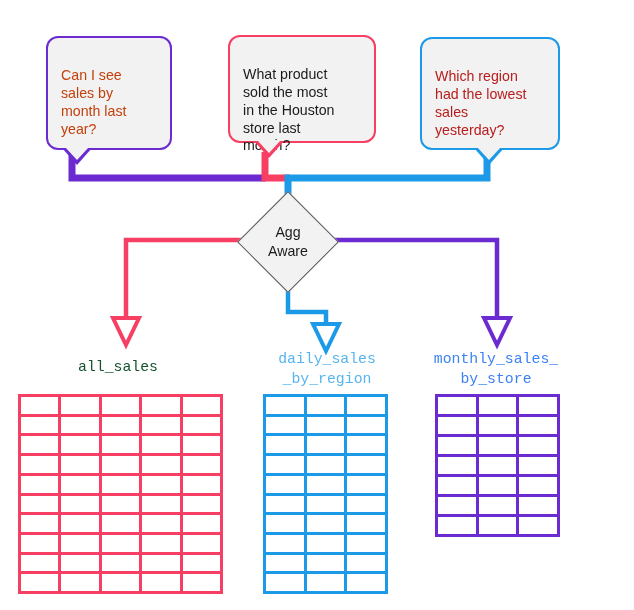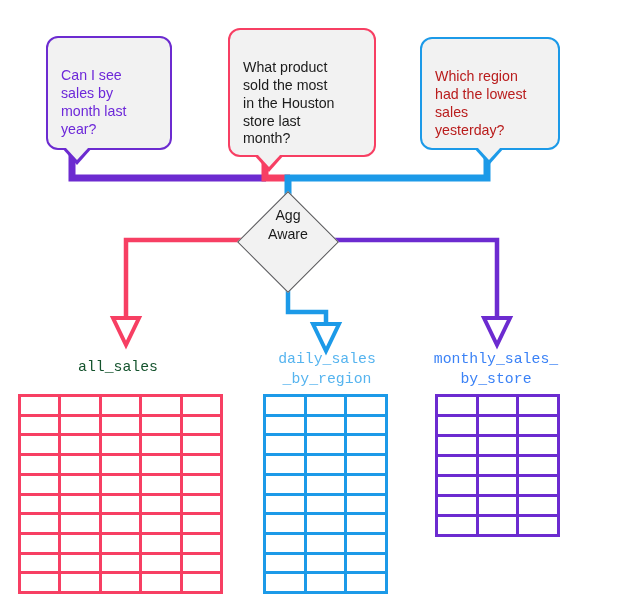--- a/index.html
+++ b/index.html
@@ -81,20 +81,21 @@
   }
   #diamond-label {
     position: absolute;
     left: 0;
     top: 0;
     width: 100%;
     height: 100%;
     display: flex;
     flex-direction: column;
     align-items: center;
+    justify-content: center;
     font-size: 14.2px;
     line-height: 1.32;
     color: #1b1b1b;
     text-align: center;
   }
 
   
   .caption {
     position: absolute;
     font-family: "Liberation Mono", "DejaVu Sans Mono", monospace;
@@ -134,29 +135,29 @@
     <path d="M 113 318 L 139 318 L 126 345 Z" fill="#ffffff" stroke="#F73F63" stroke-width="4" stroke-linejoin="miter"></path>
 
     <path d="M 288 274 L 288 312 L 326 312 L 326 324" fill="none" stroke="#1C9AE8" stroke-width="4.5"></path>
     <path d="M 313 324 L 339 324 L 326 351 Z" fill="#ffffff" stroke="#1C9AE8" stroke-width="4" stroke-linejoin="miter"></path>
 
     <path d="M 333 240 L 497 240 L 497 318" fill="none" stroke="#6C2BD0" stroke-width="4.5"></path>
     <path d="M 484 318 L 510 318 L 497 345 Z" fill="#ffffff" stroke="#6C2BD0" stroke-width="4" stroke-linejoin="miter"></path>
   </svg>
 
   <div class="bubble" style="left:46px; top:36px; width:126px; height:114px; border-color:#6C2BD0; color:#6C2BD0;">
-    <span class="btext" style="color:#6d28d9; display:block;">Can I see
+    <span class="btext" style="color:#c2410c; display:block;">Can I see
 sales by
 month last
 year?</span>
     <span class="tail"></span>
     <span class="tail-fill"></span>
   </div>
 
-  <div class="bubble" style="left:228px; top:28px; width:148px; height:129px; border-color:#F73F63; color:#F73F63;">
+  <div class="bubble" style="left:228px; top:35px; width:148px; height:108px; border-color:#F73F63; color:#F73F63;">
     <span class="btext" style="color:#1b1b1b; display:block;">What product
 sold the most
 in the Houston
 store last
 month?</span>
     <span class="tail" style="left:24px;"></span>
     <span class="tail-fill" style="left:27px;"></span>
   </div>
 
   <div class="bubble" style="left:420px; top:37px; width:140px; height:113px; border-color:#1C9AE8; color:#1C9AE8;">

